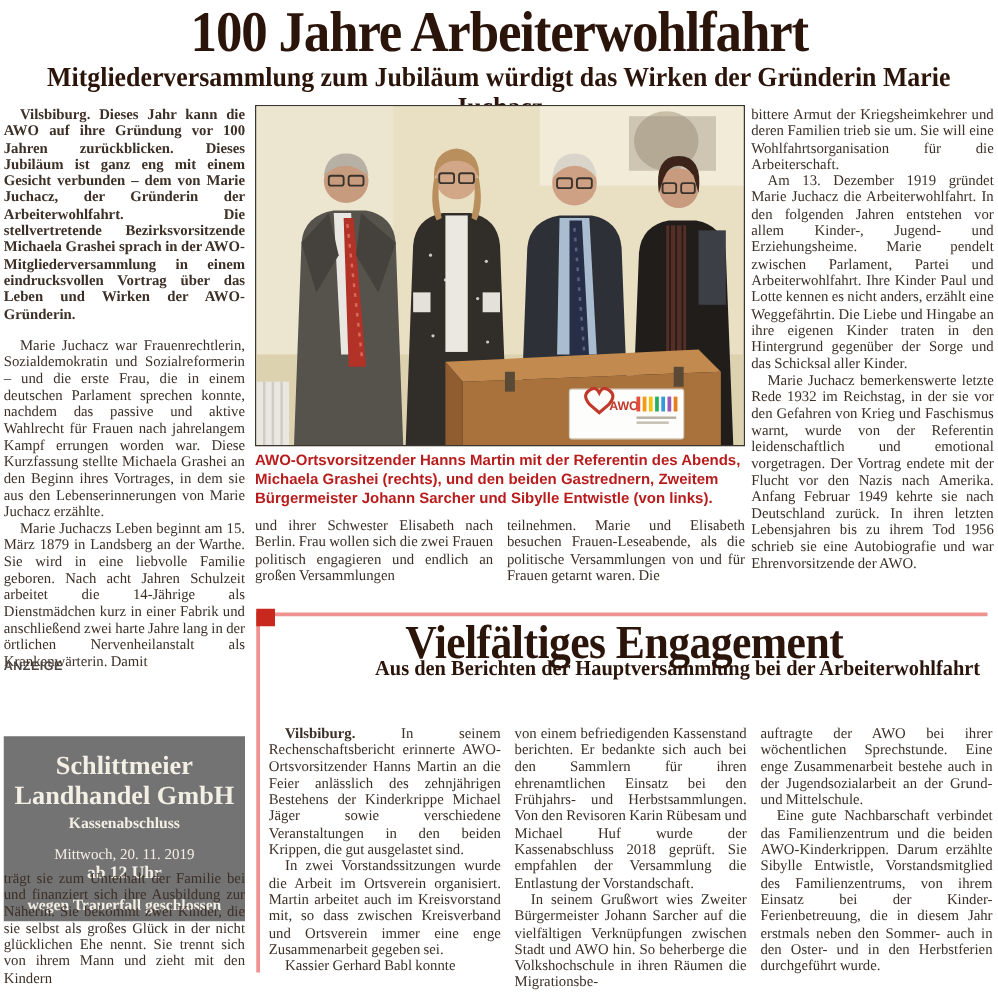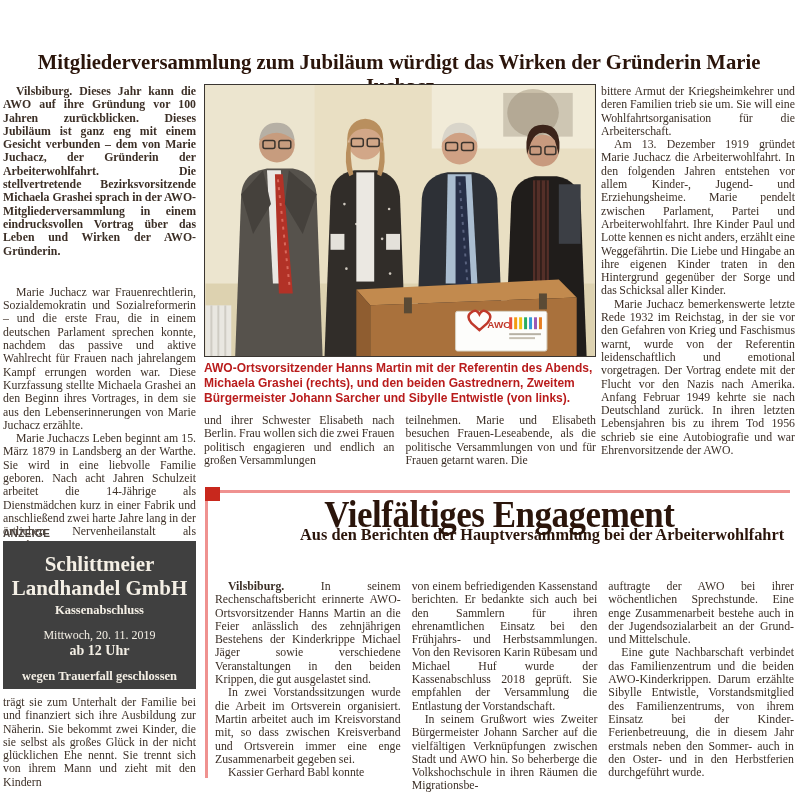--- a/index.html
+++ b/index.html
@@ -19,40 +19,40 @@
   .subhead1 { top:50px; }
   .subhead1 .hl {
     display:inline-block; transform:scaleX(.94);
     font-size:22px; font-weight:bold; color:#2b150b; line-height:1.1;
   }
   
   .bodytext { font-size:11.8px; line-height:13.3px; text-align:justify;
               hyphens:auto; -webkit-hyphens:auto; word-spacing:-0.3px; }
   .bodytext p { text-indent:13px; }
   .bodytext p.noindent { text-indent:0; }
-  .bodytext p.gap-after { margin-bottom:28px; }
+  .bodytext p.gap-after { margin-bottom:12px; }
   .boldlead { font-weight:bold; }
   
   #col-left-text   { position:absolute; left:3px;   top:85px;  width:193px; }
   #anzeige-label   { position:absolute; left:3px;   top:528px; width:193px;
                      font-family:"Liberation Sans", sans-serif; font-size:10px;
                      font-weight:bold; color:#4d4540; letter-spacing:.4px; }
   #ad-box          { position:absolute; left:3px;   top:541px; width:193px; height:148px;
                      text-align:center; padding-top:11px; }
   #col-left-bottom { position:absolute; left:3px;   top:696px; width:193px; }
   #photo-block     { position:absolute; left:204px; top:84px;  width:392px; }
   #caption         { position:absolute; left:204px; top:361px; width:392px;
                      font-family:"Liberation Sans", sans-serif; font-size:12px;
                      font-weight:bold; line-height:15px; color:#b91c1c; text-align:left; }
   #mid-cols        { position:absolute; left:204px; top:414px; width:392px;
                      display:flex; gap:11px; }
   #mid-cols > div  { flex:1; }
   #col-right       { position:absolute; left:601px; top:85px;  width:194px; }
   
-  #ad-box { background:#404040; color:#f4efe5; font-family:"Liberation Serif", serif; }
+  #ad-box { background:#737373; color:#f4efe5; font-family:"Liberation Serif", serif;margin-top:48px; }
   .ad-l1 { font-size:21px; font-weight:bold; line-height:24px; }
   .ad-l3 { font-size:12.5px; font-weight:bold; margin-top:3px; }
   .ad-l4 { font-size:12px;  font-weight:normal; margin-top:10px; }
   .ad-l5 { font-size:14px;  font-weight:bold; }
   .ad-l6 { font-size:12.5px; font-weight:bold; margin-top:10px; }
   
   #article2 { position:absolute; left:204px; top:487px; width:590px; }
   #a2-topline { position:absolute; left:1px; top:3px; width:585px; height:3px; background:#ef9290; }
   #a2-vertline { position:absolute; left:1px; top:3px; width:3px; height:288px; background:#ef9290; }
   #a2-square { position:absolute; left:1px; top:0; width:15px; height:14px; background:#c8281d; }
@@ -65,20 +65,23 @@
   #a2-cols { position:absolute; left:11px; top:93px; width:579px; display:flex; gap:11px; }
   #a2-cols > div { flex:1; }
   
   #photo { width:392px; height:273px; border:1px solid #3a3632; display:block; background:#e9e0c6; }
 </style>
 </head>
 <body>
 
 <div id="page">
 
+  <div class="headline-wrap headline1">
+    <span class="hl">100 Jahre Arbeiterwohlfahrt</span>
+  </div>
   <div class="headline-wrap subhead1">
     <span class="hl">Mitgliederversammlung zum Jubiläum würdigt das Wirken der Gründerin Marie Juchacz</span>
   </div>
 
   <div id="col-left-text" class="bodytext">
     <p class="boldlead gap-after">Vilsbiburg. Dieses Jahr kann die AWO auf ihre Gründung vor 100 Jahren zurückblicken. Dieses Jubiläum ist ganz eng mit einem Gesicht verbunden – dem von Marie Juchacz, der Gründerin der Arbeiterwohlfahrt. Die stellvertretende Bezirksvorsitzende Michaela Grashei sprach in der AWO-Mitgliederversammlung in einem eindrucksvollen Vortrag über das Leben und Wirken der AWO-Gründerin.</p>
     <p>Marie Juchacz war Frauenrechtlerin, Sozialdemokratin und Sozialreformerin – und die erste Frau, die in einem deutschen Parlament sprechen konnte, nachdem das passive und aktive Wahlrecht für Frauen nach jahrelangem Kampf errungen worden war. Diese Kurzfassung stellte Michaela Grashei an den Beginn ihres Vortrages, in dem sie aus den Lebenserinnerungen von Marie Juchacz erzählte.</p>
     <p>Marie Juchaczs Leben beginnt am 15. März 1879 in Landsberg an der Warthe. Sie wird in eine liebvolle Familie geboren. Nach acht Jahren Schulzeit arbeitet die 14-Jährige als Dienstmädchen kurz in einer Fabrik und anschließend zwei harte Jahre lang in der örtlichen Nervenheilanstalt als Krankenwärterin. Damit</p>
   </div>
 

